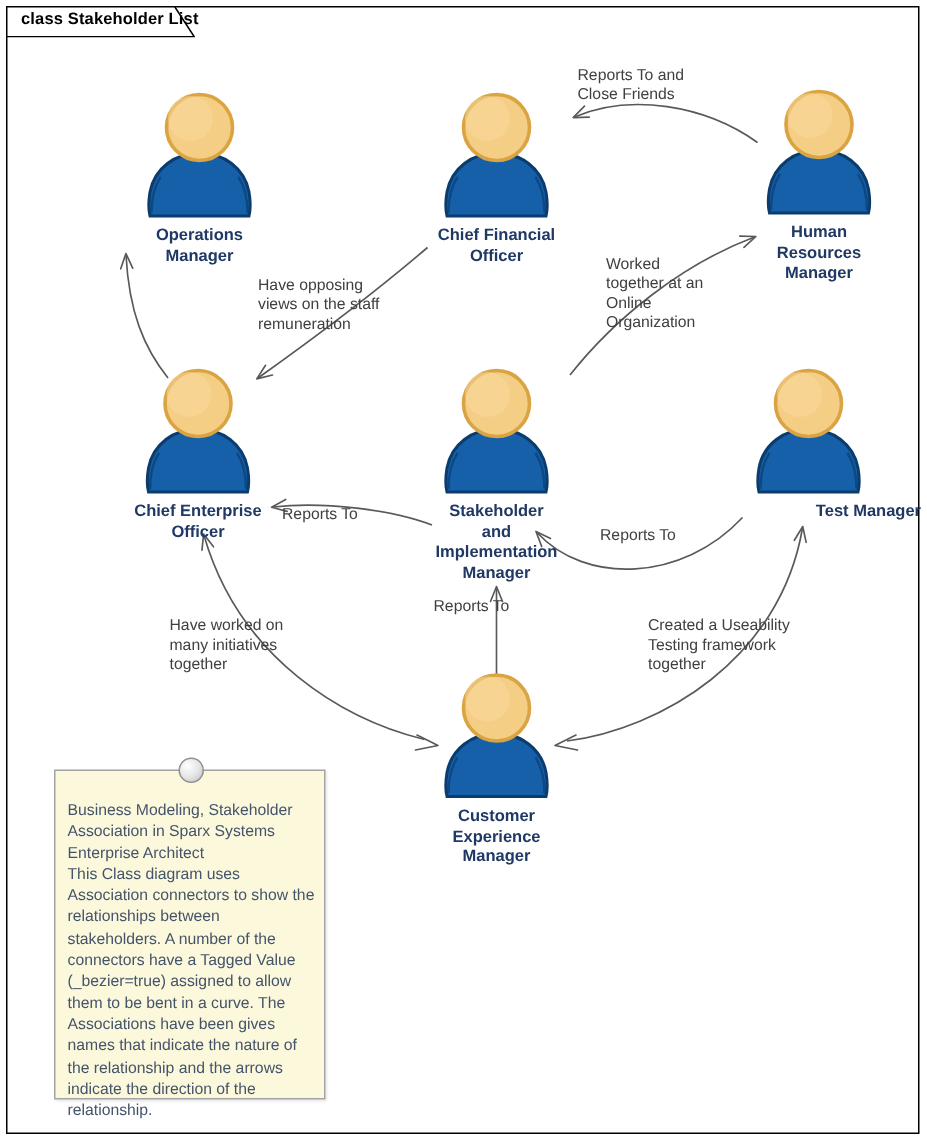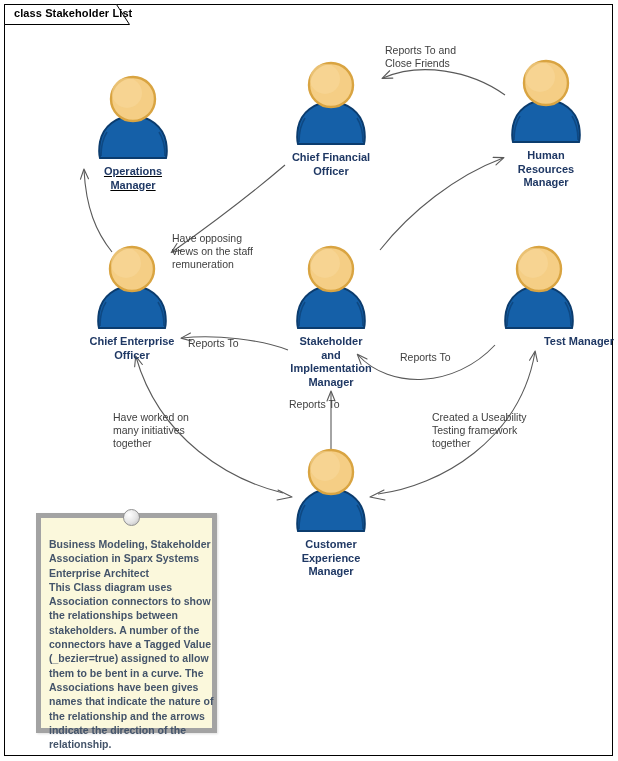--- a/index.html
+++ b/index.html
@@ -85,25 +85,24 @@
     background: transparent;
   }
   
   #note-box {
     position: absolute;
     left: 36px;
     top: 513px;
     width: 181px;
     height: 220px;
     background: #FBF8DC;
-    border: 5px solid #a3a3a3;
+    border: 1px solid #a3a3a3;
     box-sizing: border-box;
     z-index: 6;
     box-shadow: 1px 1px 2px rgba(0,0,0,0.12);
-    font-weight: bold;
   }
   .note-text {
     position: absolute;
     left: 8px;
     top: 19px;
     width: 166px;
     font-size: 10.5px;
     color: #44546A;
     line-height: 14.3px;
     white-space: pre-line;
@@ -157,21 +156,21 @@
     <path d="M331,455 L331,392" fill="none" stroke="#595959" stroke-width="1.1" marker-end="url(#open-arrow)"></path>
 
     <path d="M283,493 C230,480 160,440 136,357" fill="none" stroke="#595959" stroke-width="1.1" marker-end="url(#open-arrow)"></path>
 
     <path d="M378,494 C440,486 520,440 535,352" fill="none" stroke="#595959" stroke-width="1.1" marker-end="url(#open-arrow)"></path>
 
     <path d="M278,490 L292,497 L277,500" fill="none" stroke="#595959" stroke-width="1.1" stroke-linecap="round" stroke-linejoin="round"></path>
     <path d="M384,490 L370,497 L385,500" fill="none" stroke="#595959" stroke-width="1.1" stroke-linecap="round" stroke-linejoin="round"></path>
   </svg>
 
-  <div class="actor-node" style="left:58px; top:72px;text-decoration:underline;">
+  <div class="actor-node" style="left:58px; top:58px;">
     <svg class="actor-art" width="92" height="92" viewBox="0 0 92 92" xmlns="http://www.w3.org/2000/svg">
       <path d="M46,44 C62,44 76,54 79,70 C80,76 80,82 79,86 L13,86 C12,82 12,76 13,70 C16,54 30,44 46,44 Z" fill="#1560A8" stroke="#0B3C6E" stroke-width="2"></path>
       <path d="M20,60 C16,66 14,74 14,84" fill="none" stroke="#0B3C6E" stroke-width="1.6" opacity="0.65"></path>
       <path d="M72,60 C76,66 78,74 78,84" fill="none" stroke="#0B3C6E" stroke-width="1.6" opacity="0.65"></path>
       <circle cx="46" cy="27" r="22" fill="#F5CE85" stroke="#D9A441" stroke-width="2.4"></circle>
       <circle cx="40" cy="21" r="15" fill="#F8D99C" opacity="0.55"></circle>
     </svg>
     <div class="actor-label">Operations
 Manager</div>
   </div>
@@ -248,24 +247,28 @@
     </svg>
     <div class="actor-label">Customer
 Experience
 Manager</div>
   </div>
 
   <div class="edge-label" style="left:385px; top:44px; width:122px;">Reports To and
 Close Friends</div>
 
 
-  <div class="edge-label" style="left:172px; top:184px; width:122px;margin-top:48px;">Have opposing
+  <div class="edge-label" style="left:172px; top:184px; width:122px;">Have opposing
 views on the staff
 remuneration</div>
 
+  <div class="edge-label" style="left:404px; top:170px; width:100px;">Worked
+together at an
+Online
+Organization</div>
 
   <div class="edge-label" style="left:188px; top:337px; width:84px;">Reports To</div>
 
   <div class="edge-label" style="left:400px; top:351px; width:84px;">Reports To</div>
 
   <div class="edge-label" style="left:289px; top:398px; width:84px;">Reports To</div>
 
   <div class="edge-label" style="left:113px; top:411px; width:116px;">Have worked on
 many initiatives
 together</div>

